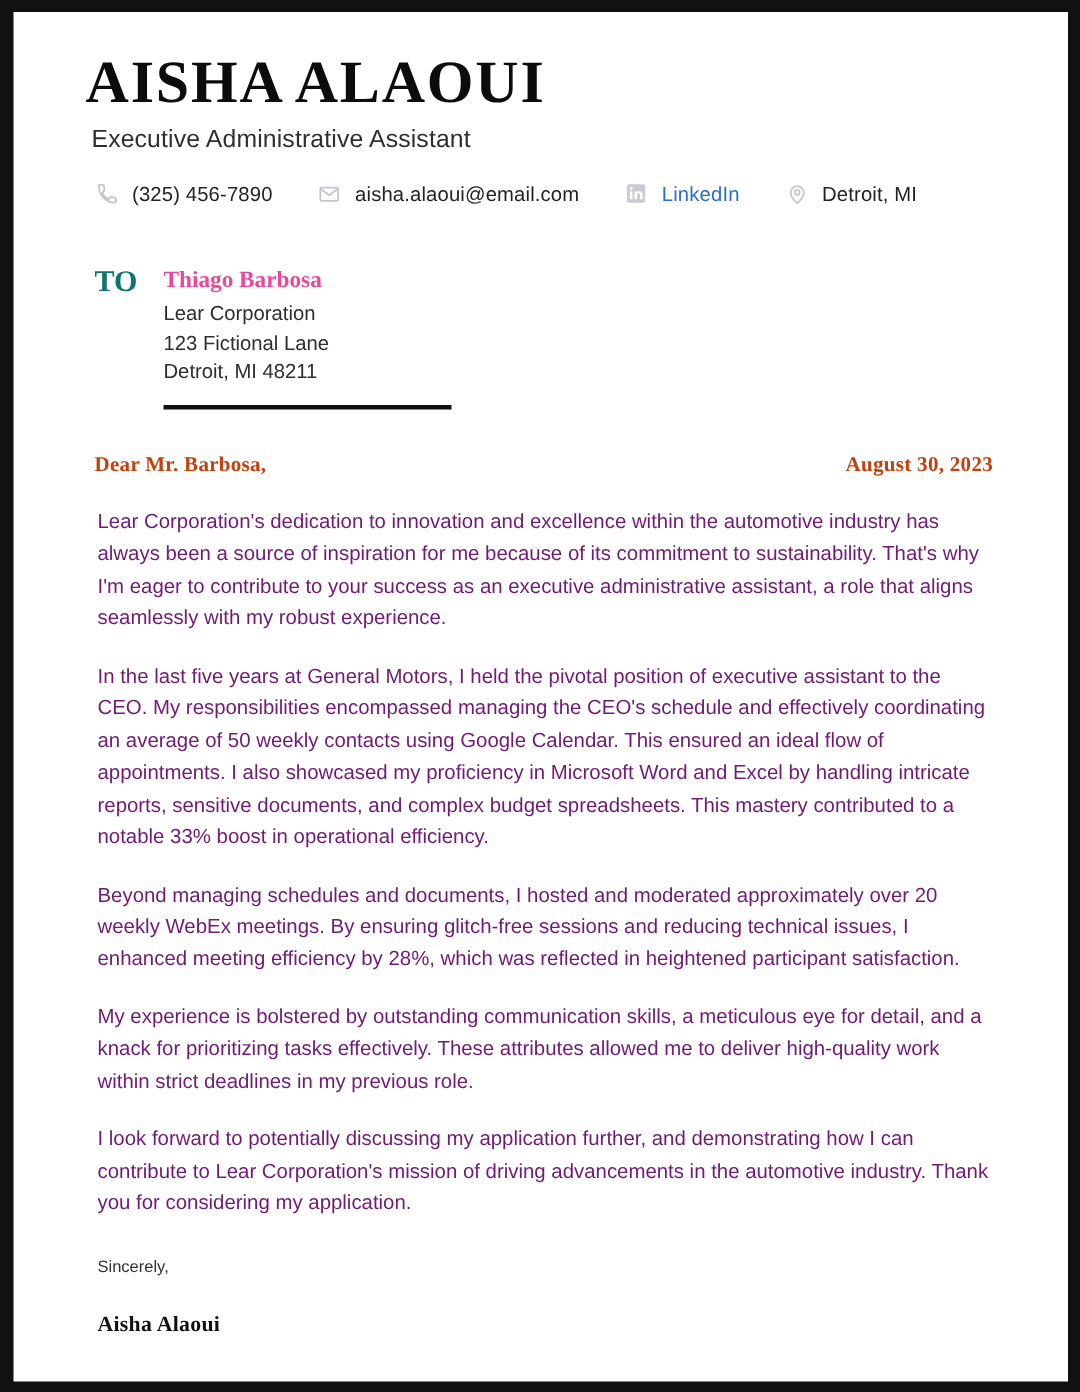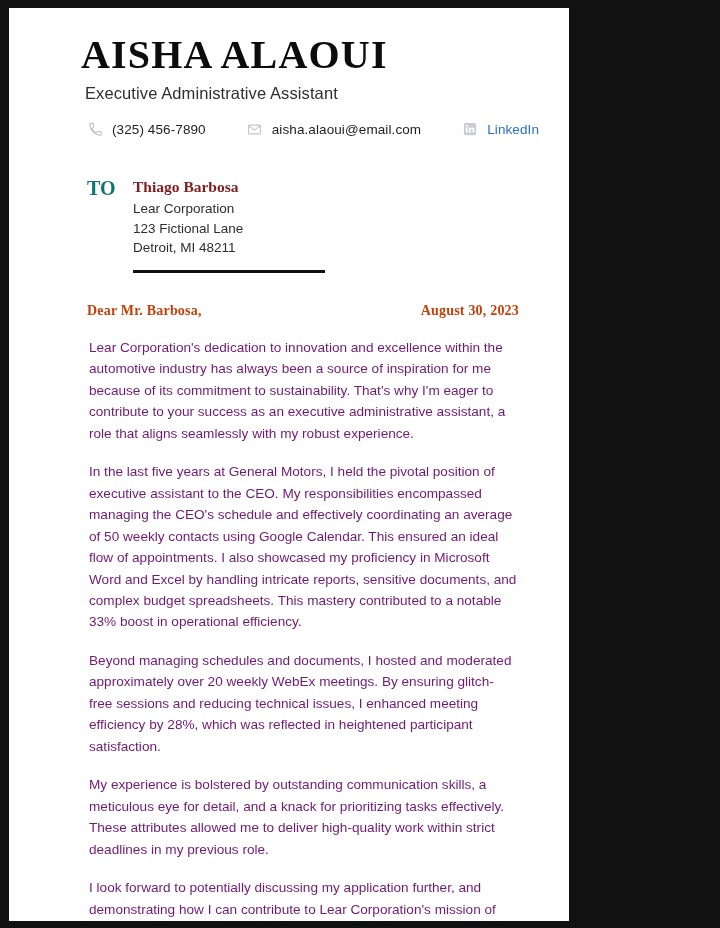--- a/index.html
+++ b/index.html
@@ -22,26 +22,25 @@
     width: 720px;
     height: 928px;
     background: #111111;
     box-sizing: border-box;
   }
 
   .page {
     position: absolute;
     left: 9px;
     top: 8px;
-    width: 560px;
+    width: 703px;
     height: 913px;
     background: #ffffff;
     box-sizing: border-box;
     overflow: hidden;
-    padding-left: 24px;
   }
 
   .inner {
     padding: 26px 40px 0 48px;
   }
 
   
   .name {
     font-family: "Liberation Serif", serif;
     font-weight: bold;
@@ -56,21 +55,21 @@
     font-size: 16.5px;
     color: #2f2f2f;
     margin: 0 0 18px 4px;
     letter-spacing: 0.1px;
   }
 
   .contact-row {
     display: flex;
     align-items: center;
     margin: 0 0 0 6px;
-    gap: 15px;
+    gap: 4px;
   }
   .contact-item {
     display: flex;
     align-items: center;
     margin-right: 26px;
     white-space: nowrap;
   }
   .contact-item .ico {
     display: inline-flex;
     align-items: center;
@@ -110,21 +109,21 @@
     line-height: 1.05;
     padding-top: 1px;
   }
   .to-lines {
     flex: 1 1 auto;
   }
   .to-name {
     font-family: "Liberation Serif", serif;
     font-weight: bold;
     font-size: 15.5px;
-    color: #7f1d1d;
+    color: #ec4899;
     line-height: 1.3;
     margin-bottom: 2px;
   }
   .to-line {
     font-family: "Liberation Sans", sans-serif;
     font-size: 13.5px;
     color: #2e2e2e;
     line-height: 1.45;
   }
   .to-rule {

